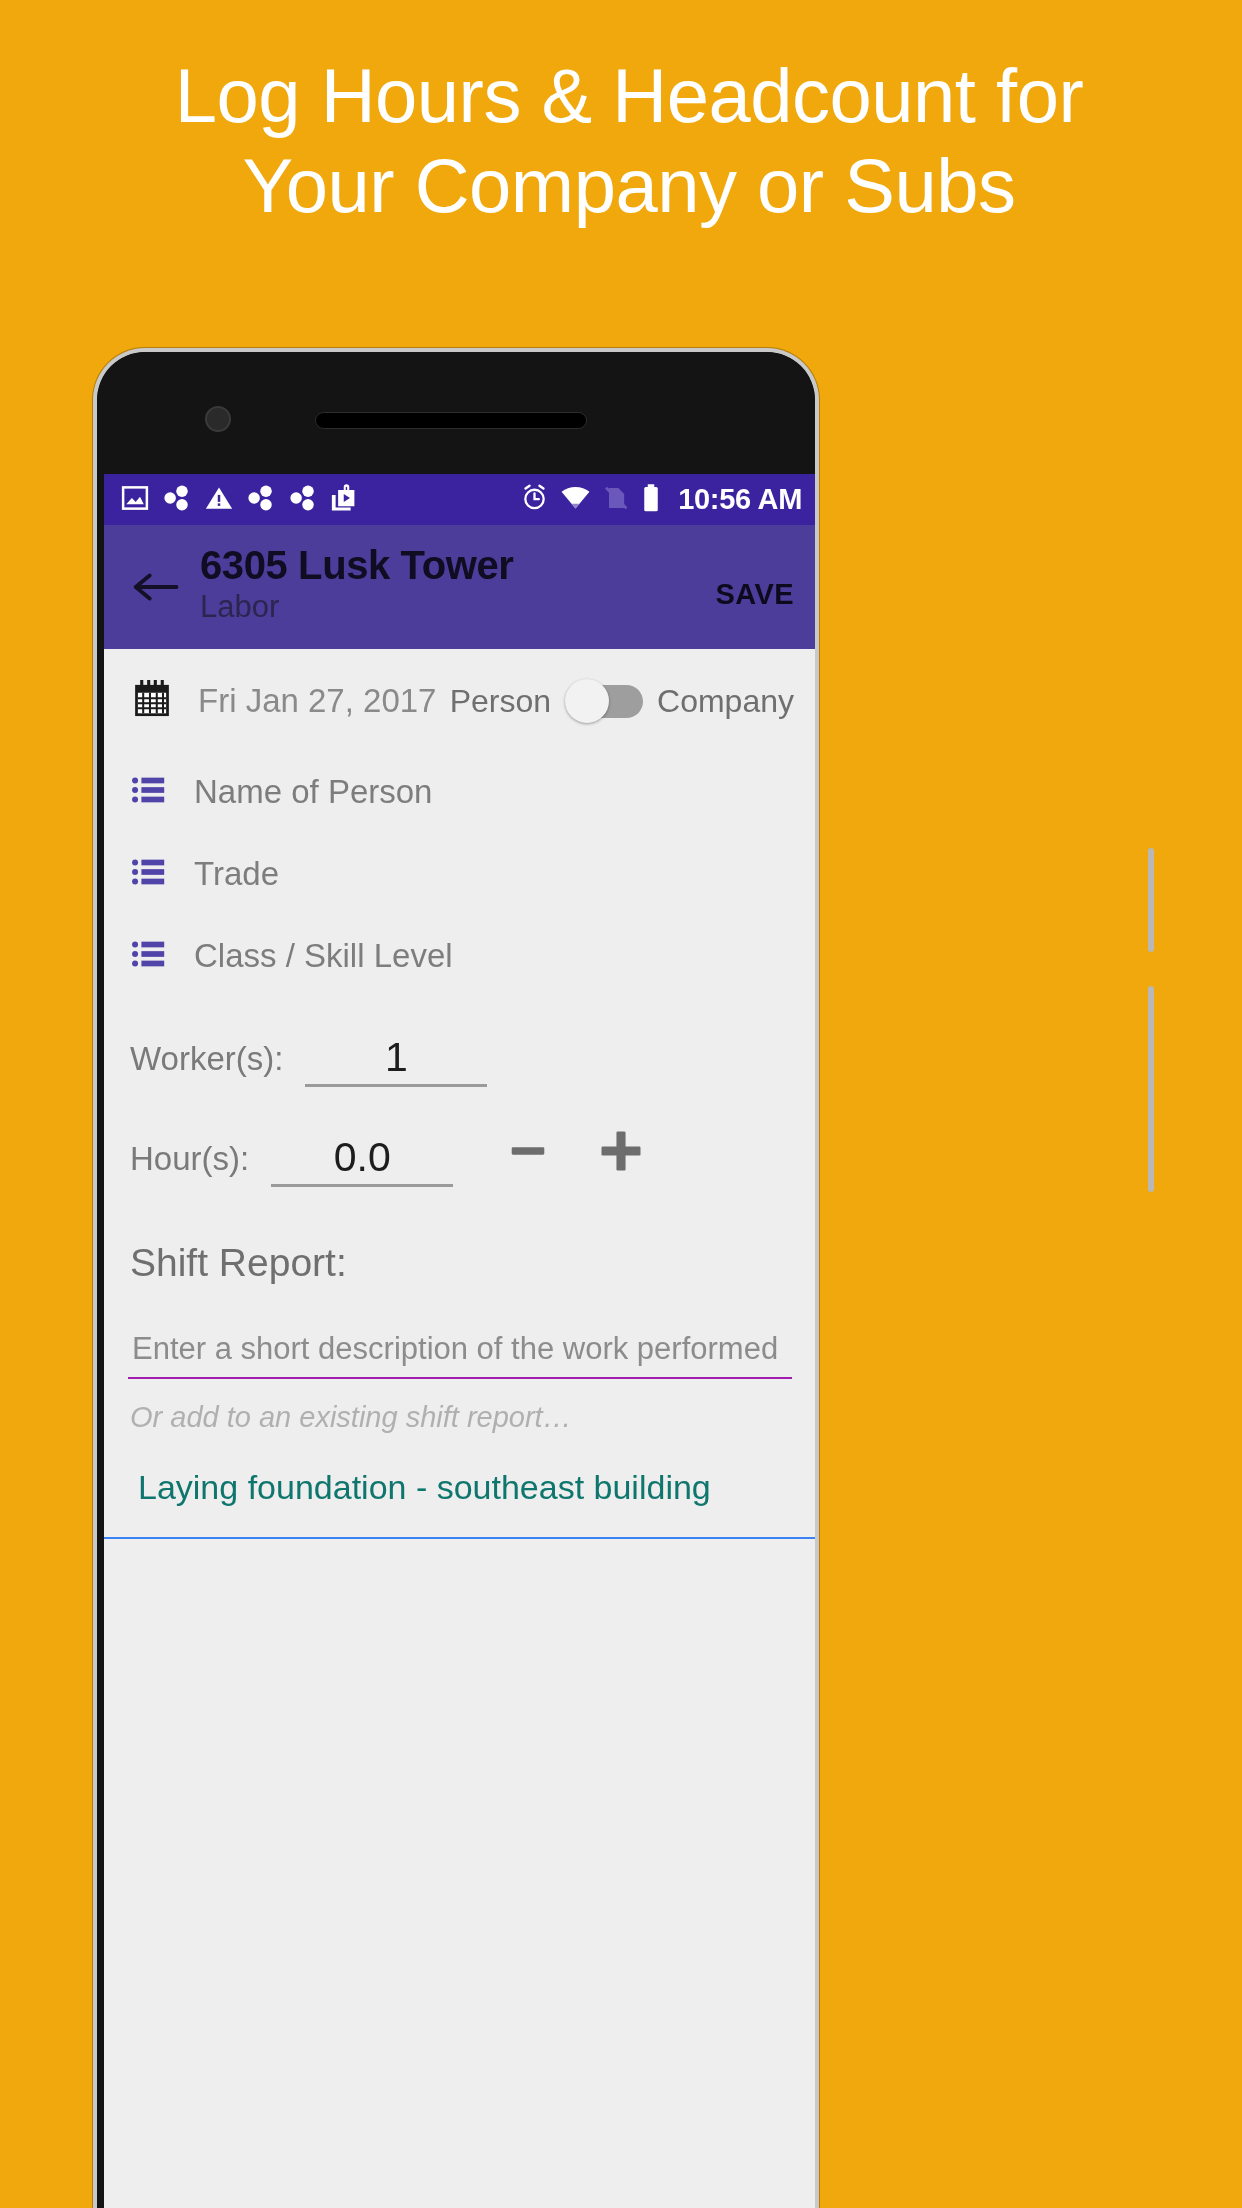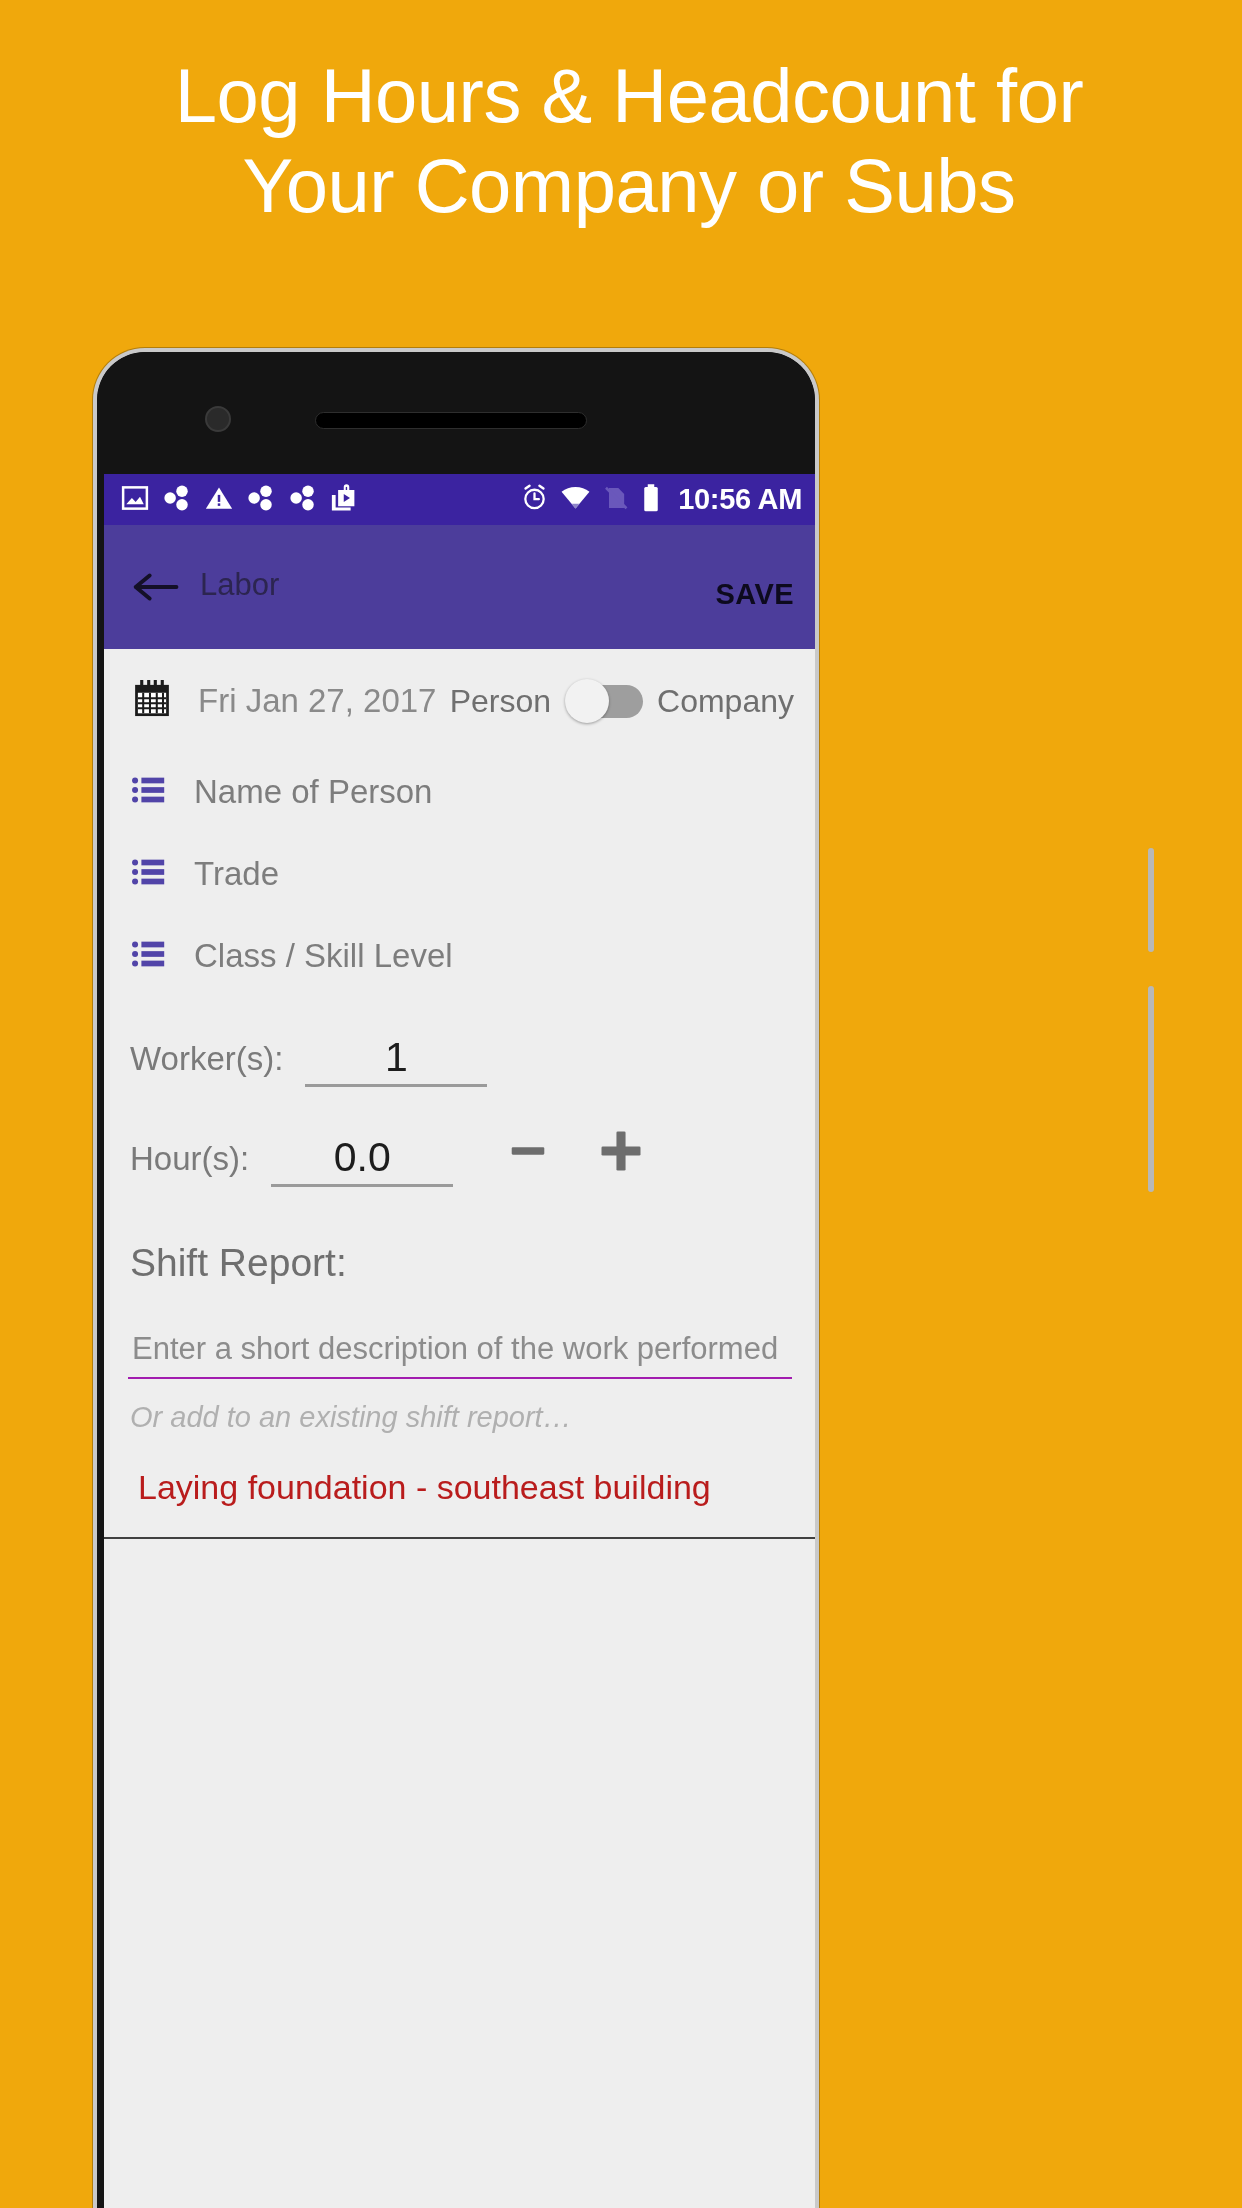--- a/index.html
+++ b/index.html
@@ -286,23 +286,23 @@
 
   .or-add {
     font-size: 29px;
     color: #b0b0b0;
     padding: 22px 26px 0 26px;
     font-style: italic;
   }
 
   .existing-item {
     font-size: 34px;
-    color: #b91c1c;
+    color: #0f766e;
     padding: 34px 26px 30px 34px;
-    border-bottom: 2px solid #404040;
+    border-bottom: 2px solid #3b82f6;
   }
 
   
   .side-btn {
     position: absolute;
     right: 88px;
     background: #b8b8b8;
     border-radius: 3px;
     width: 6px;
   }
@@ -413,20 +413,21 @@
         </div>
       </div>
 
       <div class="app-bar">
         <div class="back-arrow">
           <svg width="52" height="40" viewBox="0 0 34 24">
             <path d="M13.5 4.5L4.4 12l9.1 7.5M4.4 12H31" fill="none" stroke="#141028" stroke-width="2.6" stroke-linecap="round" stroke-linejoin="round"></path>
           </svg>
         </div>
         <div class="app-bar-titles">
+          <div class="app-bar-title">6305 Lusk Tower</div>
           <div class="app-bar-subtitle">Labor</div>
         </div>
         <div class="save-button">SAVE</div>
       </div>
 
       <div class="content">
 
         <div class="row-date">
           <span class="cal-icon">
             <svg width="44" height="44" viewBox="0 0 24 24">

